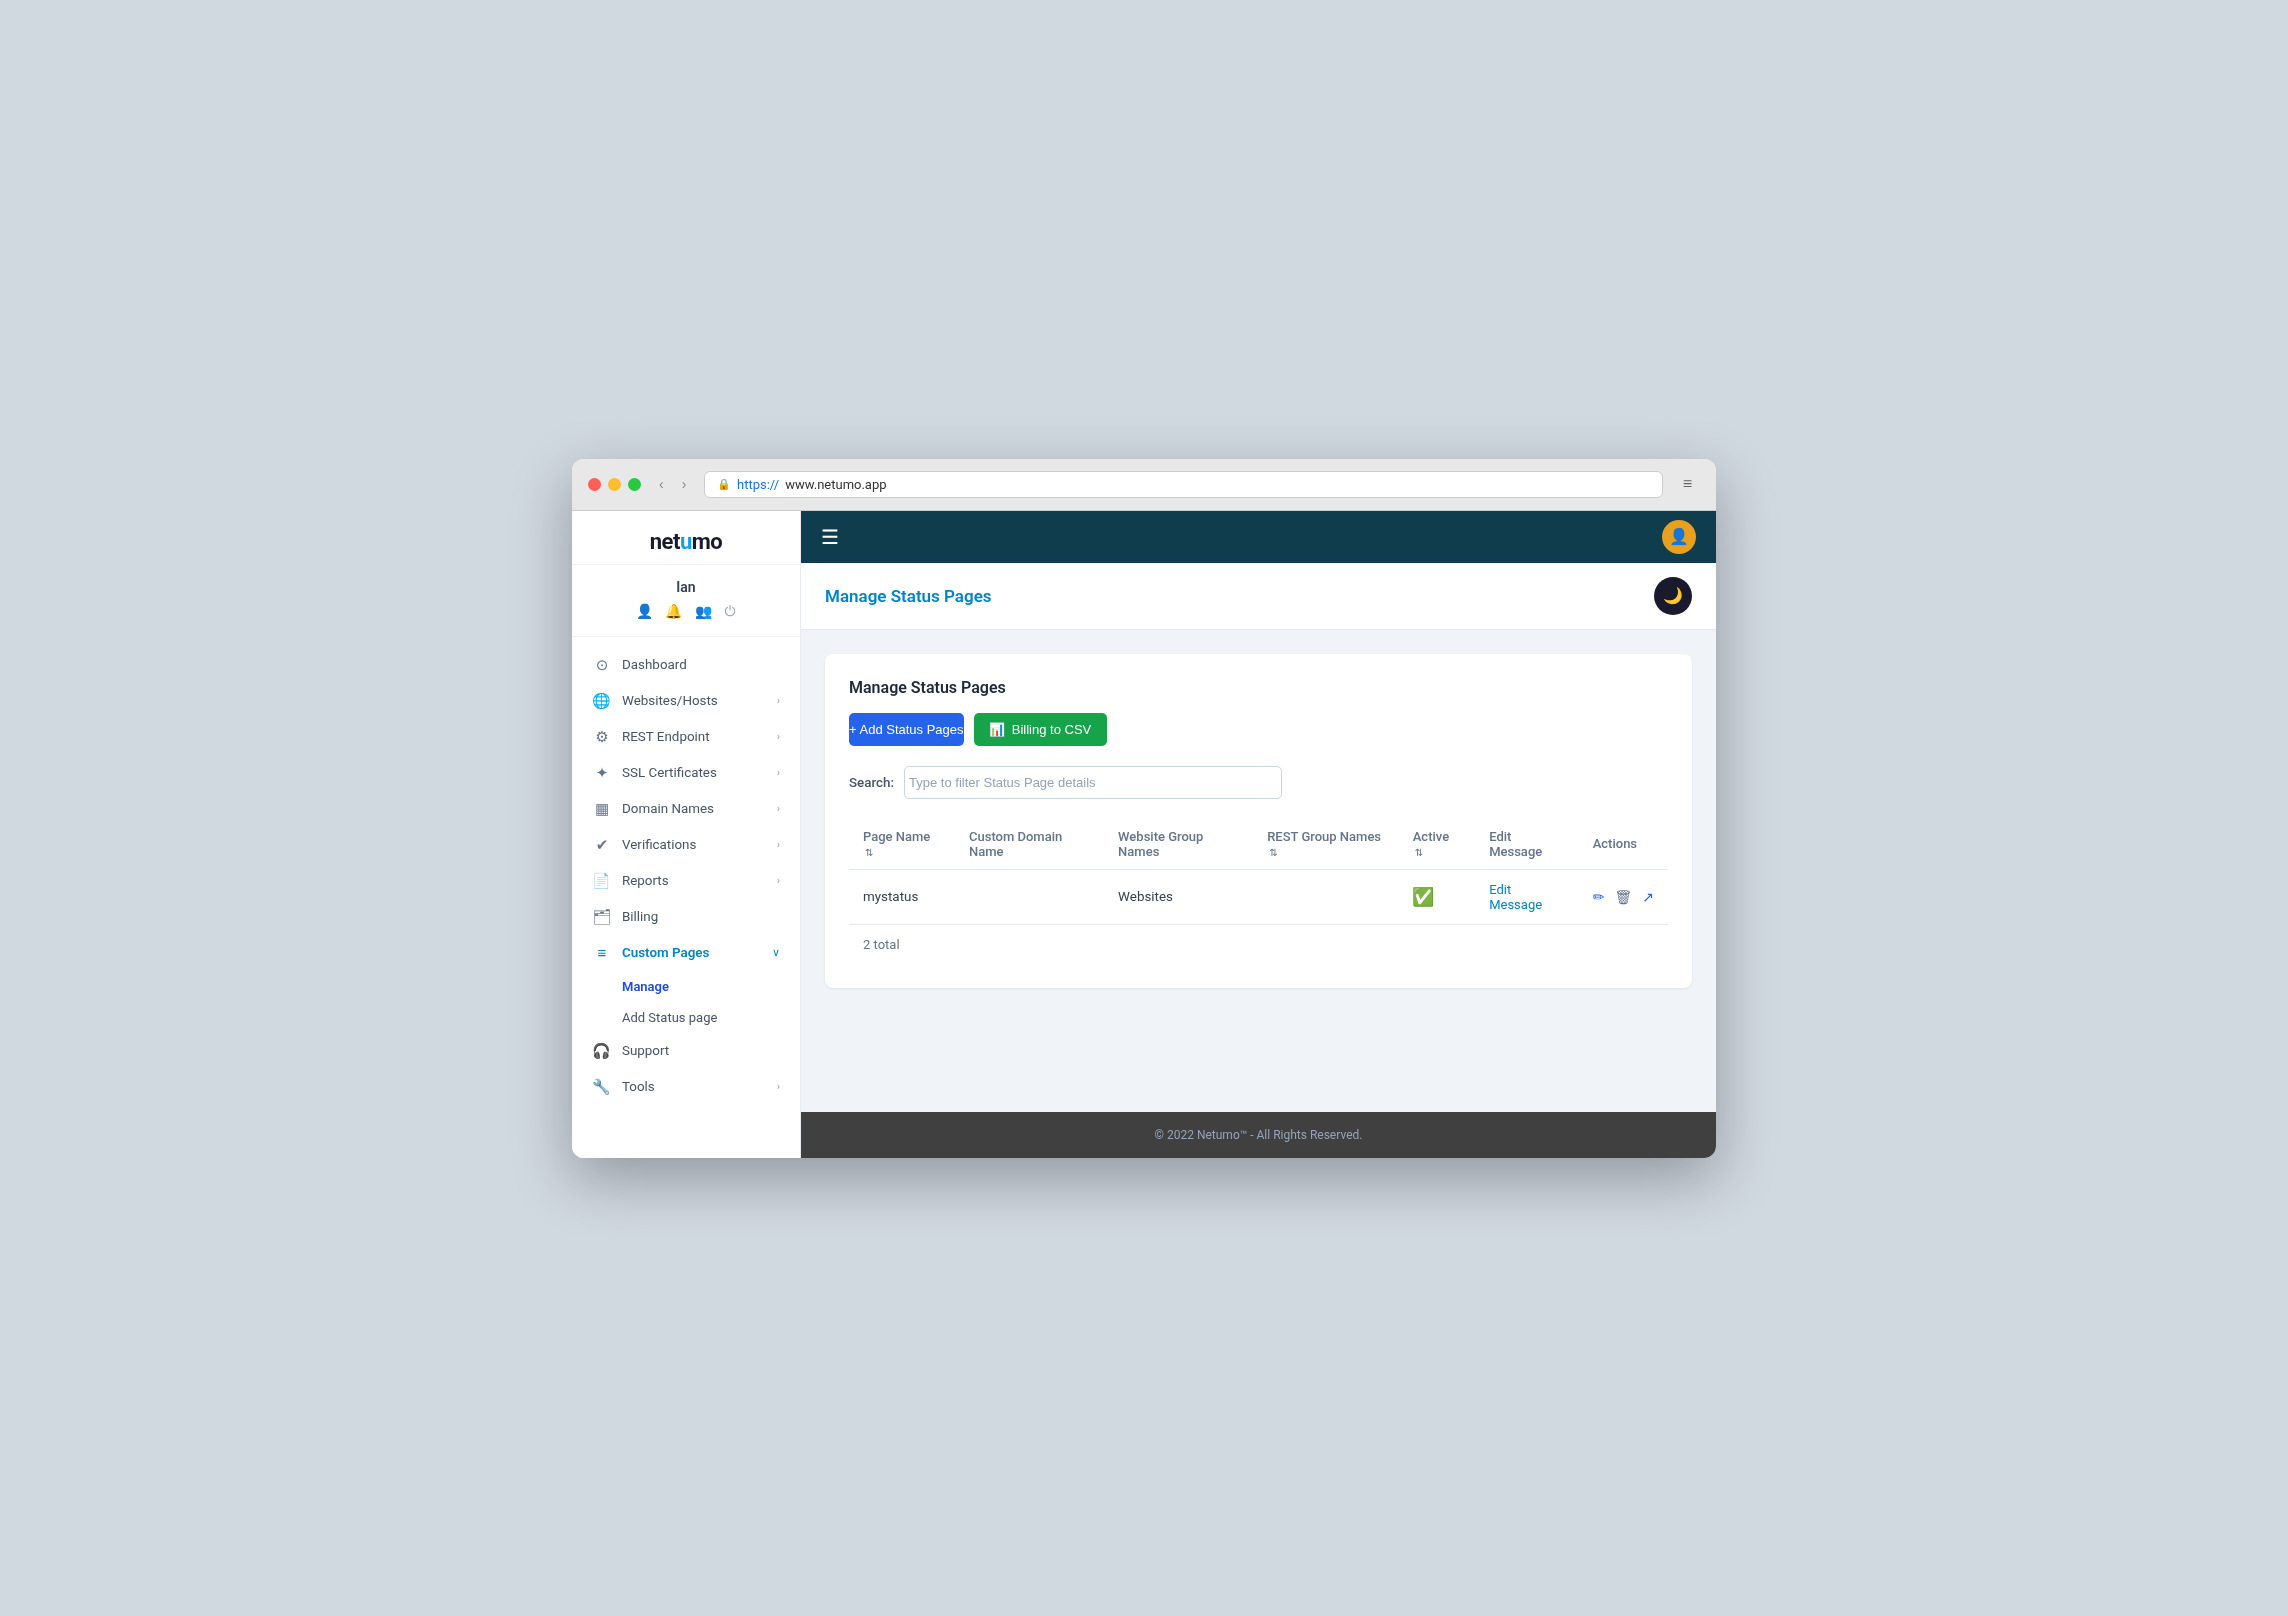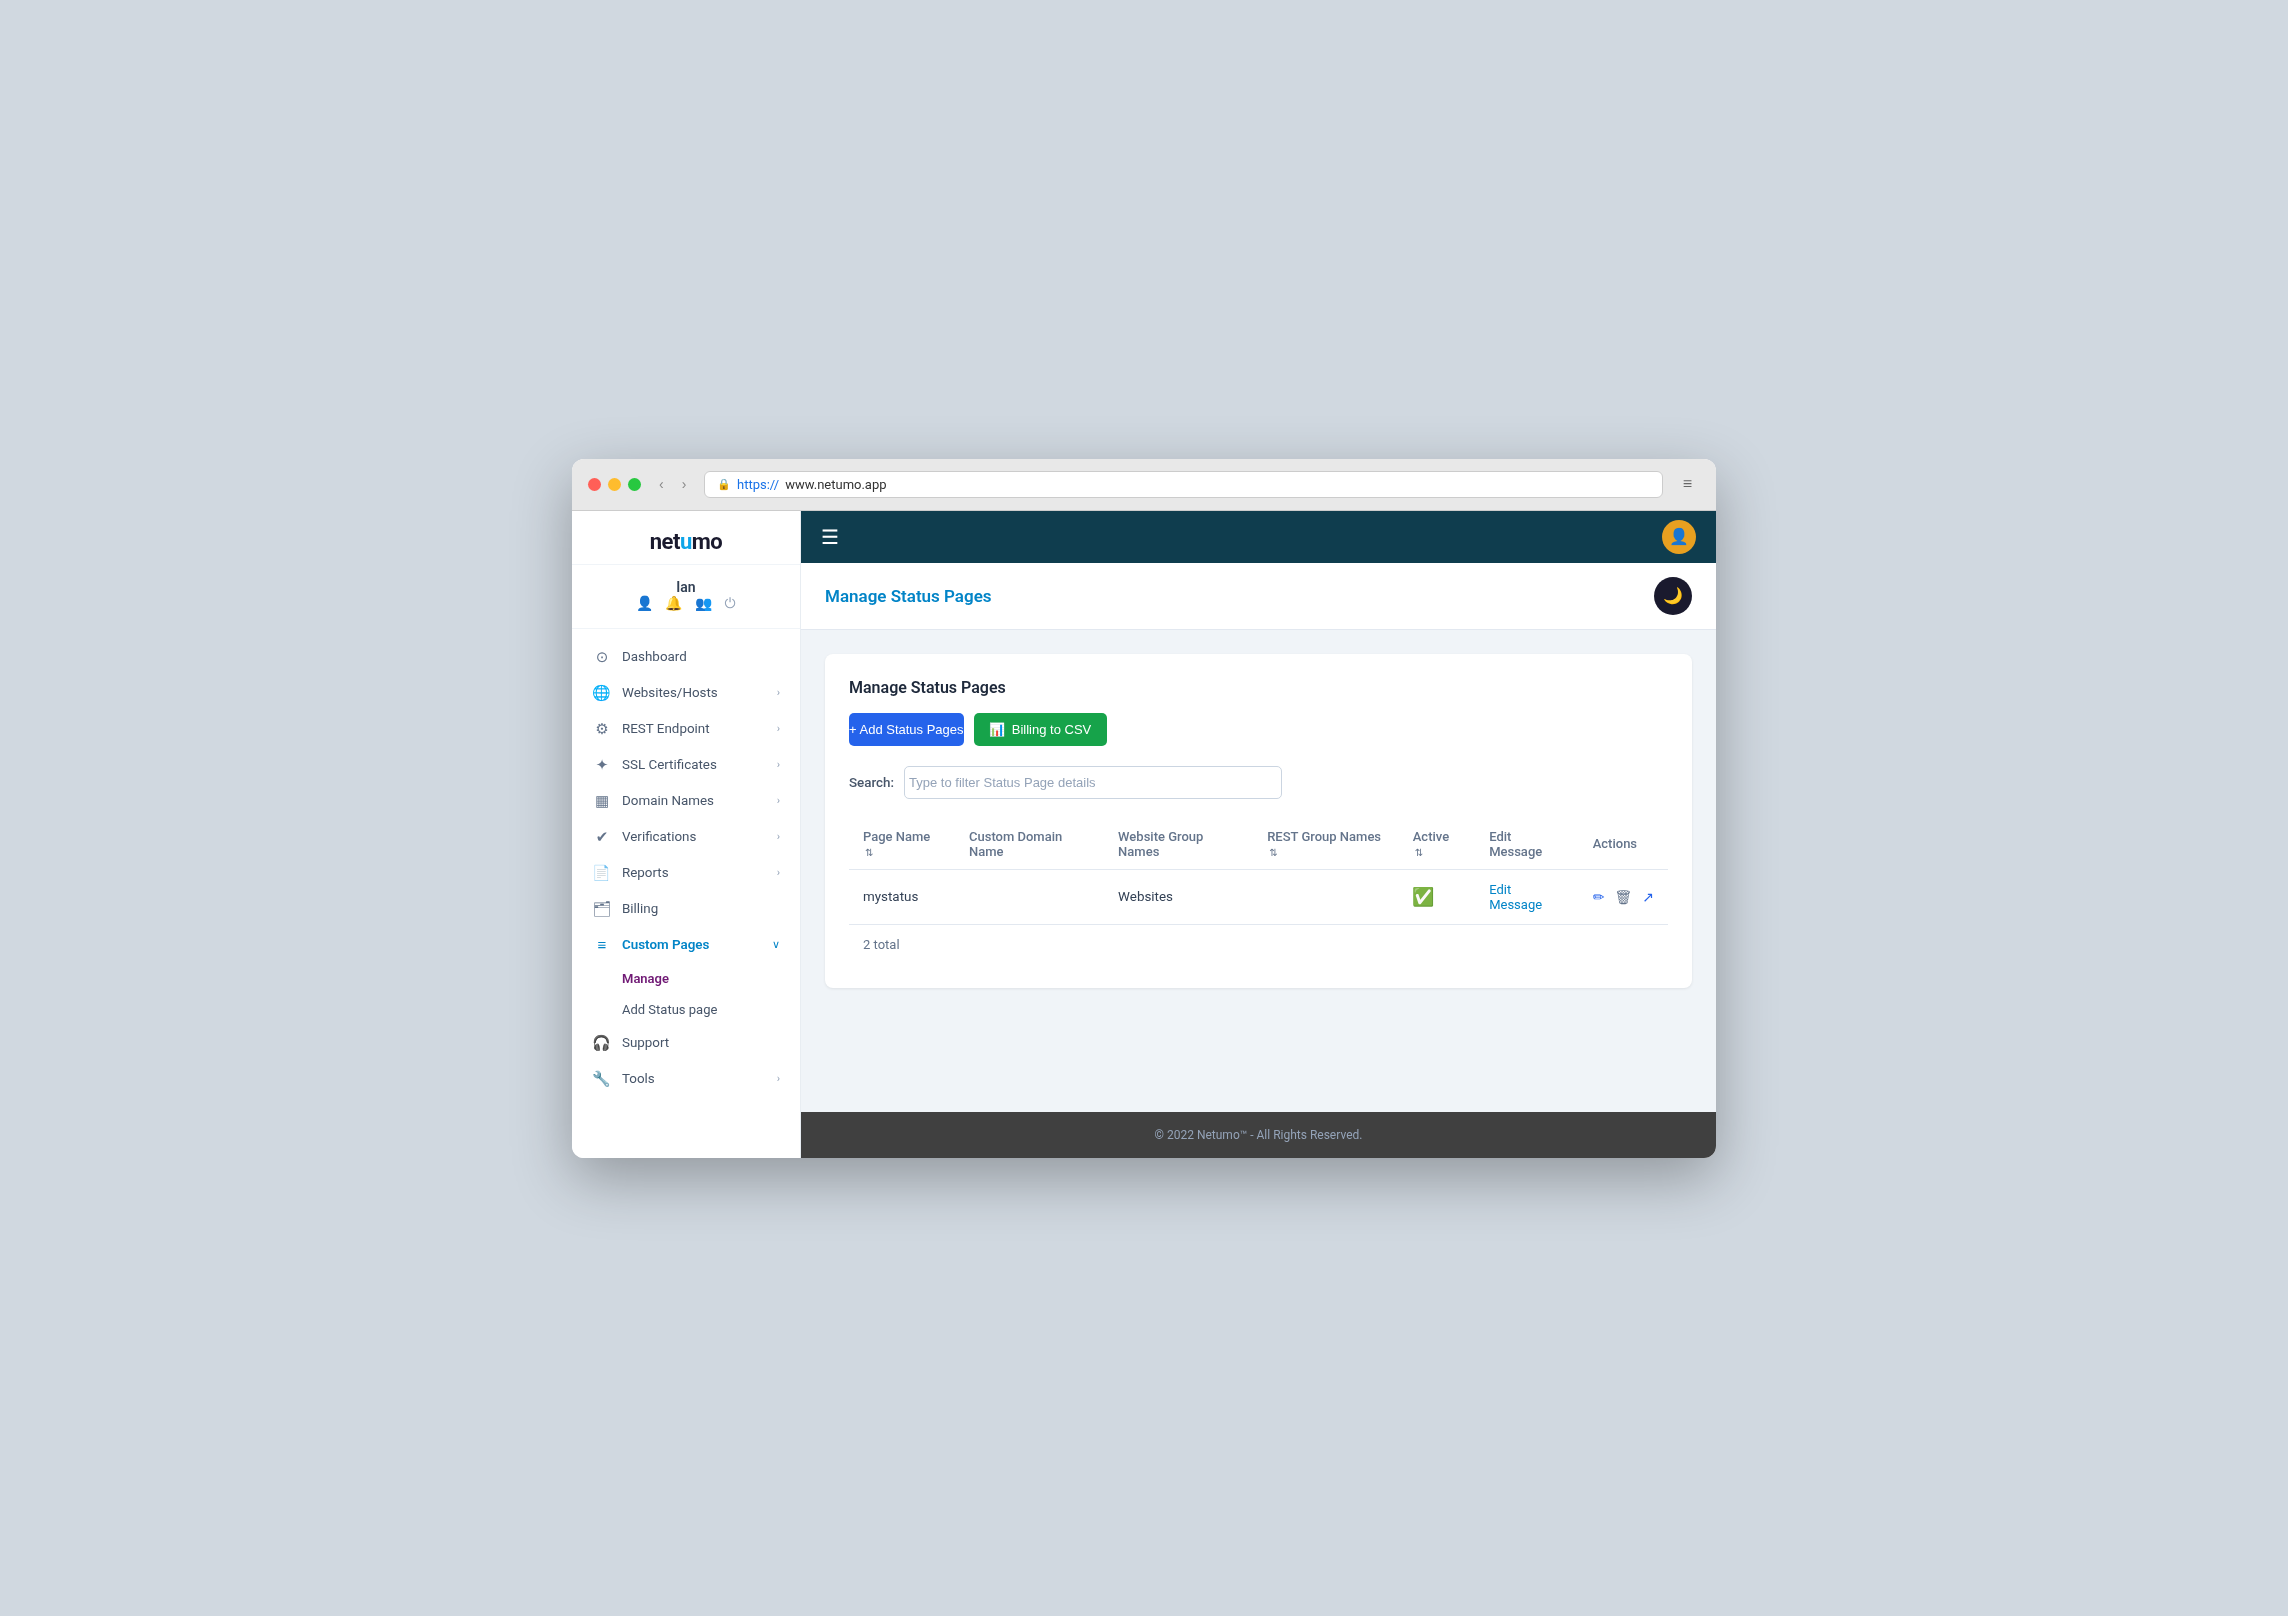--- a/index.html
+++ b/index.html
@@ -104,20 +104,21 @@
     .logo-text .logo-accent { color: #0ea5e9; }
     .user-section {
       text-align: center;
       padding: 14px 20px 16px;
       border-bottom: 1px solid #f0f4f8;
     }
     .user-name {
       font-size: 14px;
       font-weight: 600;
       color: #334155;
+      margin-bottom: 8px;
     }
     .user-icons {
       display: flex;
       gap: 12px;
       justify-content: center;
       color: #94a3b8;
       font-size: 14px;
     }
     .sidebar-nav {
       padding: 10px 0;
@@ -149,21 +150,21 @@
     .nav-item.active-parent { color: #0284c7; }
     .nav-item.active-parent .nav-icon { color: #0284c7; }
     .sub-nav-item {
       display: flex;
       align-items: center;
       padding: 8px 20px 8px 50px;
       cursor: pointer;
       color: #475569;
       font-size: 13px;
     }
-    .sub-nav-item.active { color: #701a75; font-weight: 600; }
+    .sub-nav-item.active { color: #1d4ed8; font-weight: 600; }
     
     .top-bar {
       background: #0f3d4e;
       display: flex;
       align-items: center;
       justify-content: space-between;
       padding: 0 20px;
       height: 52px;
     }
     .hamburger-btn {

